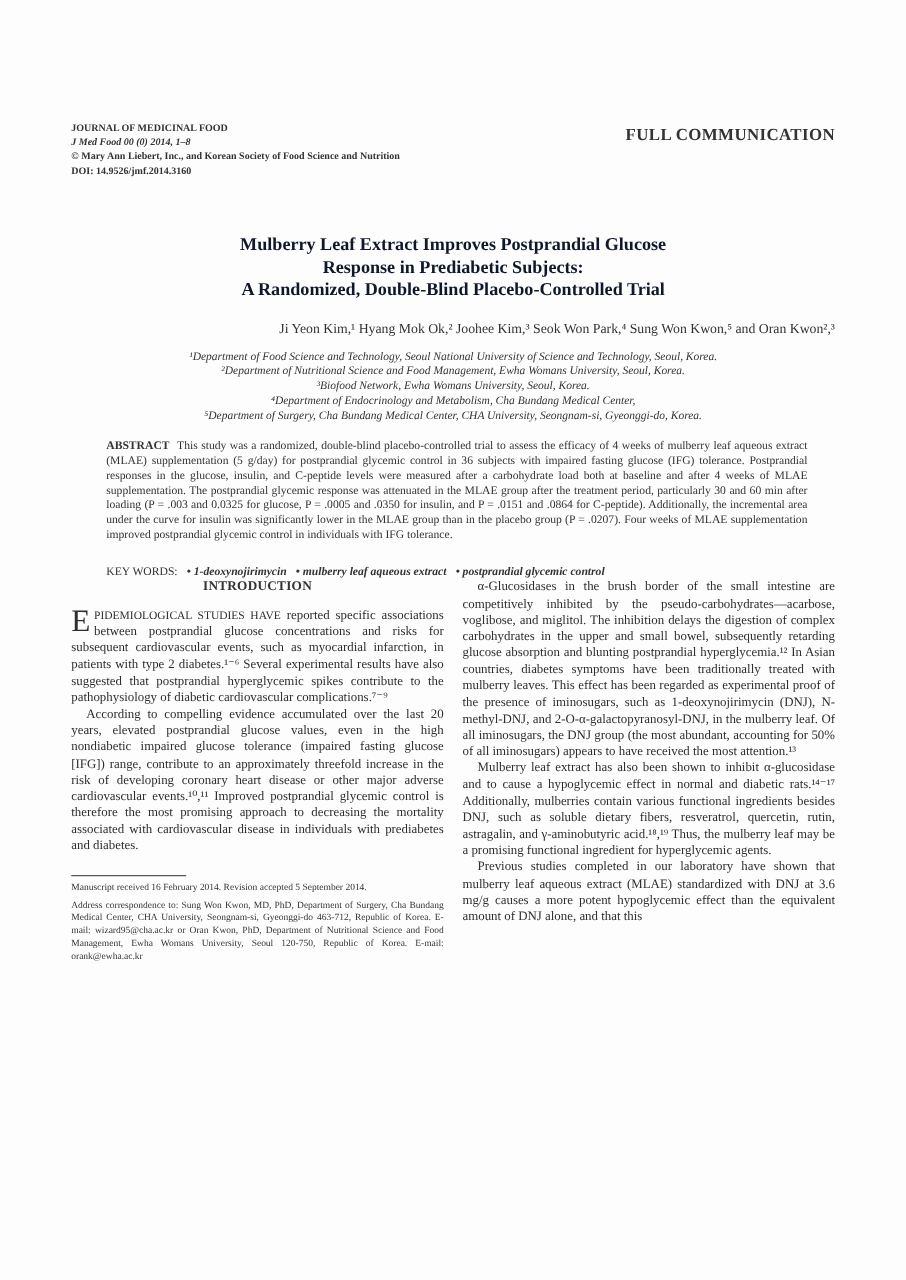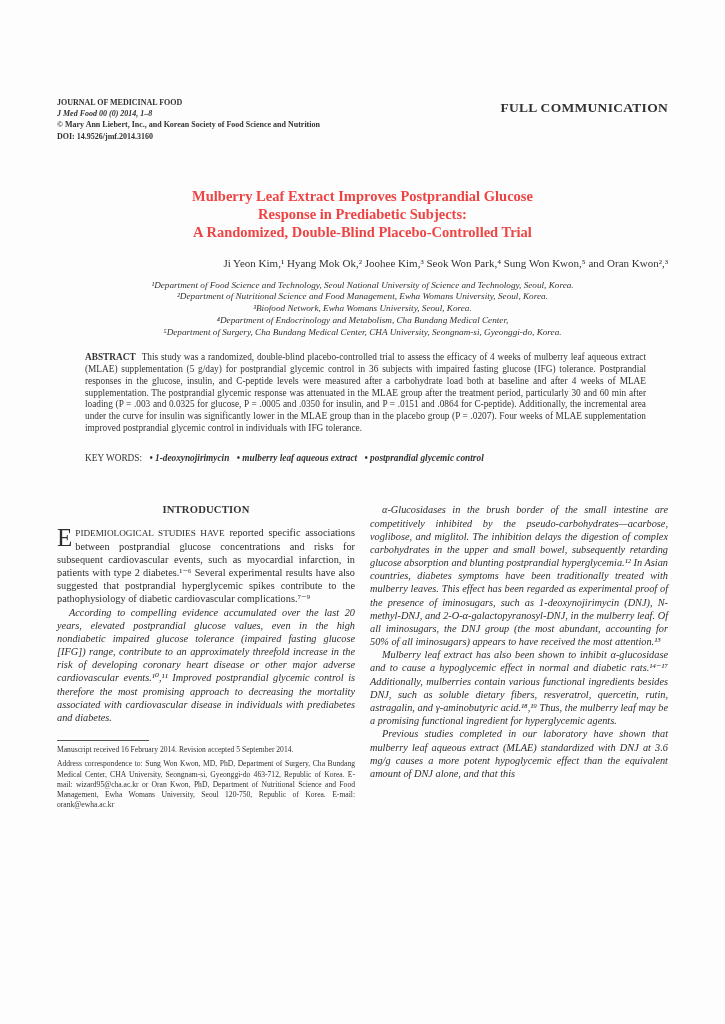--- a/index.html
+++ b/index.html
@@ -18,37 +18,37 @@
   }
   .content { padding: 97px 57px 0 57px; }
 
   
   .header-row { display: flex; justify-content: space-between; align-items: flex-start; }
   .header-left { font-size: 8px; font-weight: bold; line-height: 1.4; color: #333; }
   .header-left .cite { font-style: italic; }
   .article-type { font-size: 13.5px; font-weight: bold; color: #333; letter-spacing: 0.3px; margin-top: 3px; }
 
   
-  .title { text-align: center; font-weight: bold; font-size: 14.5px; line-height: 1.24; margin-top: 46px; color: #ef4444; }
+  .title { text-align: center; font-weight: bold; font-size: 14.5px; line-height: 1.24; margin-top: 46px; color: #0f172a; }
   .authors { text-align: right; font-size: 11px; margin-top: 15px; color: #333; }
   .affiliations { text-align: center; font-style: italic; font-size: 9.2px; line-height: 1.28; margin-top: 11px; color: #333; }
 
   
   .abstract { margin: 14px 22px 17px 28px; font-size: 9.3px; line-height: 1.26; text-align: justify; color: #333; }
   .abstract b { padding-right: 6px; }
   .keywords { margin: 19px 22px 0 28px; font-size: 9.3px; color: #333; }
   .keywords .kw-label { font-weight: normal; }
   .keywords .kw { font-weight: bold; font-style: italic; padding-left: 5px; }
 
   
-  .columns { display: flex; gap: 15px; margin-top: 40px; }
+  .columns { display: flex; gap: 15px; }
   .col { flex: 1; font-size: 10.3px; line-height: 1.28; text-align: justify; color: #2e2e2e; }
   .section-heading { text-align: center; font-weight: bold; font-size: 10.6px; margin: 0 0 9px 0; letter-spacing: 0.2px; color: #333; }
   .col p { margin: 0; }
-  .col p.indent { text-indent: 12px; font-style: italic; }
+  .col p.indent { text-indent: 12px; }
   .dropcap { float: left; font-size: 25px; line-height: 21px; padding: 1px 3px 0 0; color: #2e2e2e; }
   .lead-caps { font-size: 9.2px; }
 
   
   .footnote-rule { width: 92px; border: 0; border-top: 1px solid #555; margin: 16px 0 4px 0; }
   .footnote { font-size: 7.6px; line-height: 1.35; color: #333; }
   .footnote.received { margin-bottom: 4px; }
   .footnote.correspondence { text-align: justify; }
 
   .page-number { position: absolute; top: 906px; left: 0; right: 14px; text-align: center; font-size: 10.5px; color: #333; }

